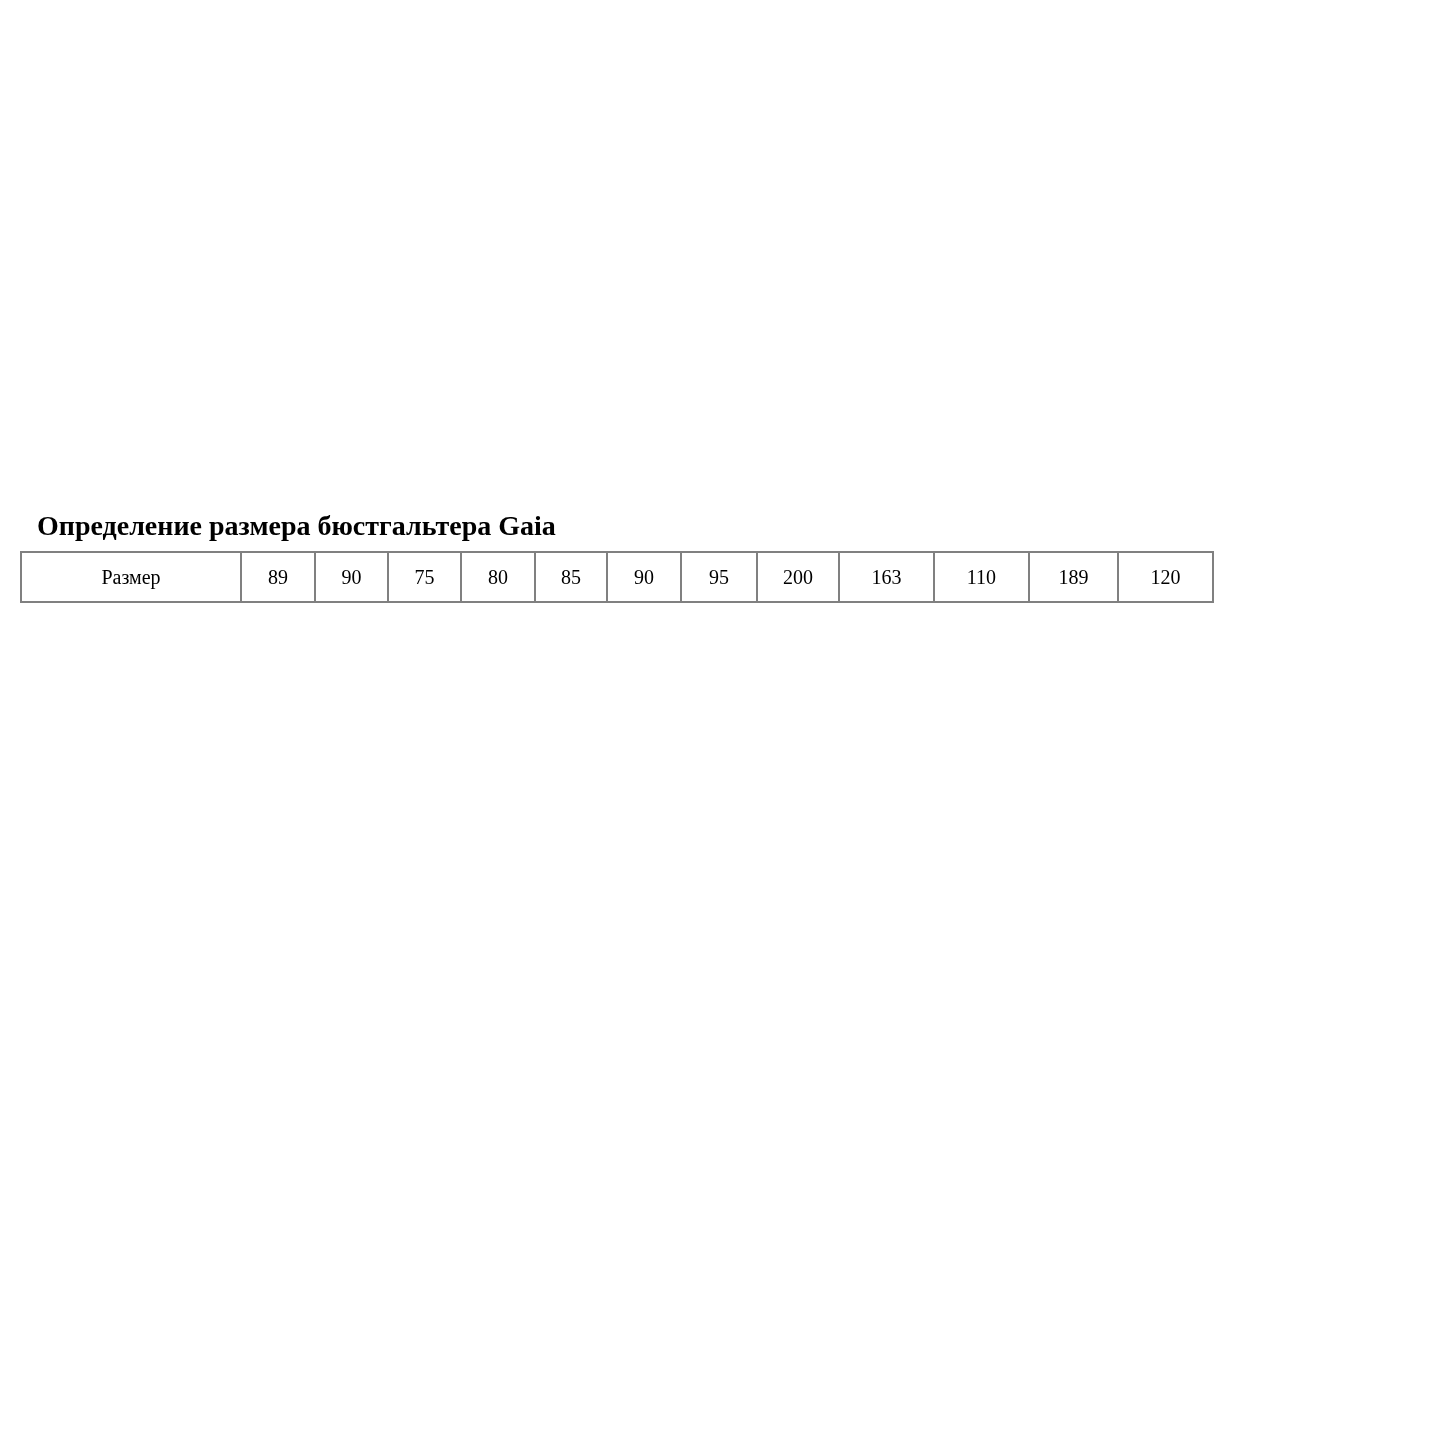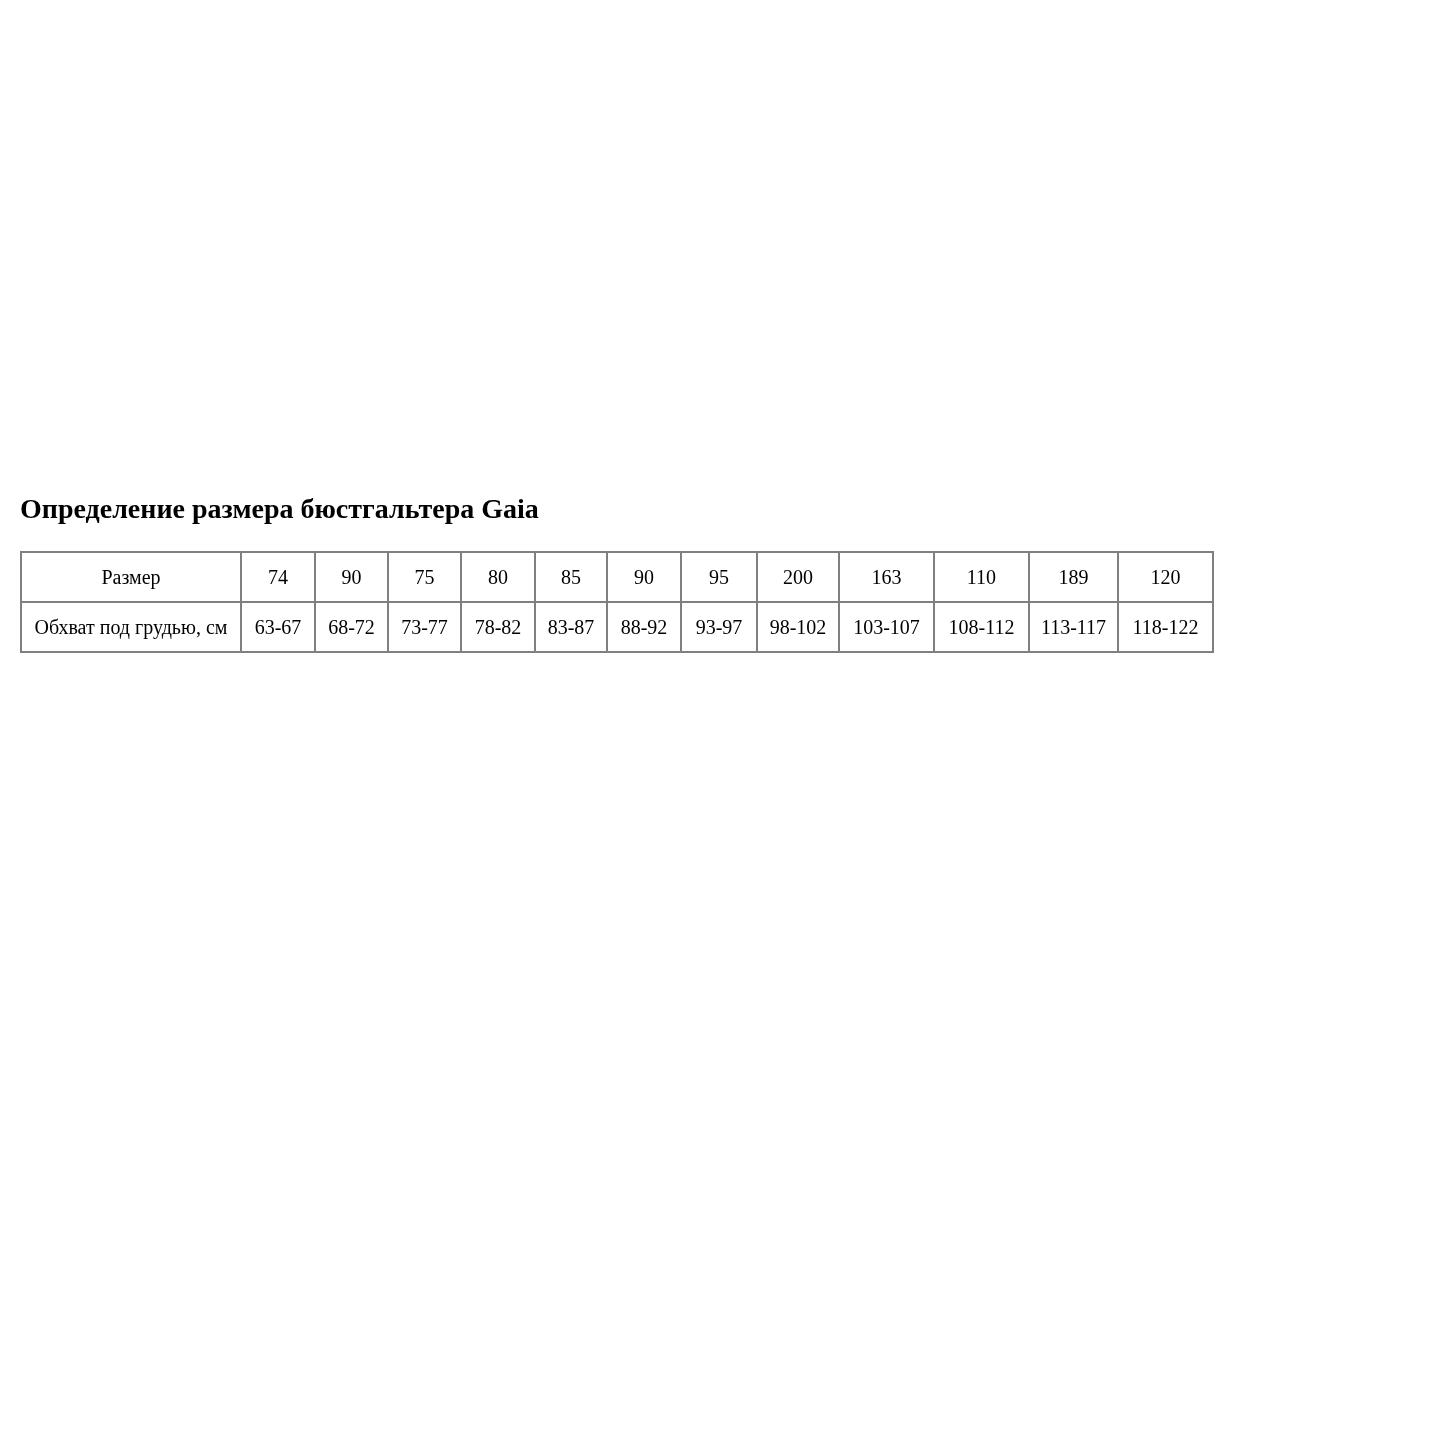--- a/index.html
+++ b/index.html
@@ -9,21 +9,21 @@
     width: 1450px;
     height: 1450px;
     overflow: hidden;
     font-family: "Liberation Serif", serif;
     color: #000000;
   }
   .page-title {
     position: absolute;
     left: 20px;
     top: 493px;
-    margin: 0;
+    margin: 17px;
     font-size: 28px;
     font-weight: bold;
     white-space: nowrap;
   }
   table.size-table {
     position: absolute;
     left: 20px;
     border-collapse: collapse;
     table-layout: fixed;
   }
@@ -59,47 +59,32 @@
         <col style="width:76px">
         <col style="width:82px">
       <col style="width:95px">
         <col style="width:95px">
         <col style="width:89px">
       <col style="width:95px">
     </colgroup>
     <tbody>
       <tr class="t-row">
         <td>Размер</td>
-        <td>74</td>
+        <td>89</td>
         <td>90</td>
         <td>75</td>
         <td>80</td>
         <td>85</td>
         <td>90</td>
         <td>95</td>
         <td>200</td>
         <td>163</td>
         <td>110</td>
         <td>189</td>
         <td>120</td>
-      </tr>
-      <tr class="t-row">
-        <td>Обхват под грудью, см</td>
-        <td>63-67</td>
-        <td>68-72</td>
-        <td>73-77</td>
-        <td>78-82</td>
-        <td>83-87</td>
-        <td>88-92</td>
-        <td>93-97</td>
-        <td>98-102</td>
-        <td>103-107</td>
-        <td>108-112</td>
-        <td>113-117</td>
-        <td>118-122</td>
       </tr>
     </tbody>
   </table>
 
   <table id="cup-table" class="size-table">
     <colgroup>
       <col style="width:520px">
         <col style="width:76px">
         <col style="width:74px">
       <col style="width:74px">

